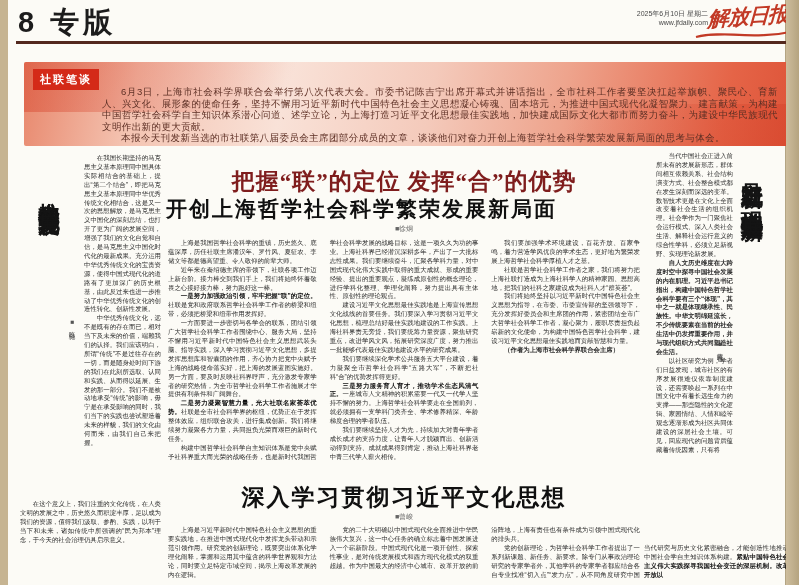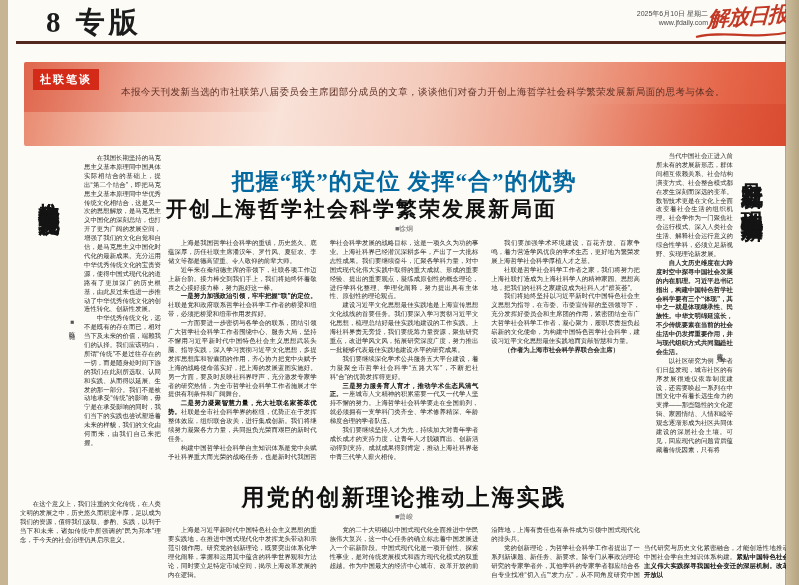--- a/index.html
+++ b/index.html
@@ -2,21 +2,21 @@
 <html><head>
 <meta charset="utf-8">
 <style>
   html,body{margin:0;padding:0;}
   body{background:#c6b492;font-family:"Liberation Sans","DejaVu Sans",sans-serif;}
   .page{position:relative;width:799px;height:585px;overflow:hidden;background:#c6b492;}
   .paper{position:absolute;left:8px;top:0;width:777px;height:585px;background:#fcfbf6;border-right:1px solid #b3a483;}
   .edge-shade{position:absolute;right:0;top:0;width:13px;height:585px;background:linear-gradient(to right,#cdbd9d,#b5a480);}
 
   
-  .pagenum{position:absolute;left:10px;top:3px;font-size:29px;font-weight:bold;color:#1c1c1c;letter-spacing:4px;font-family:Liberation Serif, serif;margin-left:28px;}
+  .pagenum{position:absolute;left:10px;top:3px;font-size:29px;font-weight:bold;color:#1c1c1c;letter-spacing:4px;font-family:Liberation Sans, sans-serif;}
   .dateblock{position:absolute;left:600px;top:9px;width:100px;text-align:right;color:#4a4a4a;font-size:7px;line-height:9px;}
   .masthead{position:absolute;left:700px;top:2px;width:92px;color:#c23a26;font-size:21px;font-weight:bold;font-style:italic;font-family:"Liberation Serif","DejaVu Serif",serif;transform:skewX(-6deg) rotate(-4deg);letter-spacing:-1px;white-space:nowrap;}
   .swoosh{position:absolute;left:686px;top:27px;}
   .hrule{position:absolute;left:8px;top:41px;width:779px;height:3px;background:#53281e;}
 
   
   .banner{position:absolute;left:16px;top:62px;width:764px;height:84px;border-radius:2px;
     background:linear-gradient(100deg,#e8876c 0%,#f4c4b2 14%,#f9e2d8 32%,#f4cabb 50%,#eea48d 66%,#e56447 86%,#d94a30 100%);overflow:hidden;padding-left:48px;}
   .banner:before{content:"";position:absolute;left:0;top:0;width:46%;height:60%;
     background:linear-gradient(110deg,rgba(213,62,38,.45),rgba(213,62,38,0) 70%);}
@@ -38,21 +38,21 @@
   .cols{column-fill:auto;}
 
   
   .lt-title{left:27px;top:186px;height:308px;font-size:21px;letter-spacing:1px;}
   .lt-by{left:59px;top:318px;}
   .lt-col{left:76px;top:154px;width:77px;height:342px;}
   .lt-bottom{left:12px;top:500px;width:141px;height:82px;}
 
   
   .mt1{position:absolute;left:158px;top:166px;width:476px;text-align:center;font-size:23px;font-weight:bold;
-    font-family:"Liberation Serif","DejaVu Serif",serif;color:#0369a1;letter-spacing:1px;white-space:nowrap;}
+    font-family:"Liberation Serif","DejaVu Serif",serif;color:#7f1d1d;letter-spacing:1px;white-space:nowrap;}
   .mt2{position:absolute;left:158px;top:195px;width:476px;text-align:left;font-size:21px;font-weight:bold;
     font-family:"Liberation Serif","DejaVu Serif",serif;color:#101010;letter-spacing:2px;white-space:nowrap;}
   .m-by{position:absolute;left:158px;top:224px;width:476px;text-align:center;font-size:7px;color:#666;}
   .m-cols{left:160px;top:239px;width:472px;height:225px;column-count:3;column-gap:13px;}
   .signoff{text-align:right;font-weight:600;text-indent:0;padding-right:4px;}
 
   
   .bt{position:absolute;left:158px;top:482px;width:476px;text-align:center;font-size:23px;font-weight:bold;
     font-family:"Liberation Serif","DejaVu Serif",serif;color:#101010;letter-spacing:2px;white-space:nowrap;}
   .b-by{position:absolute;left:158px;top:512px;width:476px;text-align:center;font-size:7px;color:#666;}
@@ -81,20 +81,21 @@
       <svg class="swoosh" width="106" height="16" viewBox="0 0 106 16">
         <path d="M2 10 C 30 3 62 13 96 5" stroke="#c23a26" stroke-width="2.2" fill="none"></path>
         <path d="M96 5 l8 -2 -6 6 z" fill="#c23a26"></path>
       </svg>
       <div class="hrule"></div>
     </div>
 
     <div class="banner">
       <div class="topic-label">社联笔谈</div>
       <div class="intro">
+        <p>6月3日，上海市社会科学界联合会举行第八次代表大会。市委书记陈吉宁出席开幕式并讲话指出，全市社科工作者要坚决扛起举旗帜、聚民心、育新人、兴文化、展形象的使命任务，坚持不懈用习近平新时代中国特色社会主义思想凝心铸魂、固本培元，为推进中国式现代化凝智聚力、建言献策，为构建中国哲学社会科学自主知识体系潜心问道、述学立论，为上海打造习近平文化思想最佳实践地，加快建成国际文化大都市而努力奋斗，为建设中华民族现代文明作出新的更大贡献。</p>
         <p>本报今天刊发新当选的市社联第八届委员会主席团部分成员的文章，谈谈他们对奋力开创上海哲学社会科学繁荣发展新局面的思考与体会。</p>
       </div>
     </div>
 
     <div>
       <div class="vtitle lt-title">推动中华优秀传统文化转化发展</div>
       <div class="vby lt-by">■陈引驰</div>
       <div class="body-box lt-col">
         <p>在我国长期坚持的马克思主义基本原理同中国具体实际相结合的基础上，提出“第二个结合”，即把马克思主义基本原理同中华优秀传统文化相结合，这是又一次的思想解放，是马克思主义中国化的深刻总结，也打开了更为广阔的发展空间，增强了我们的文化自觉和自信，是马克思主义中国化时代化的最新成果。充分运用中华优秀传统文化的宝贵资源，使得中国式现代化的道路有了更加深广的历史根基，由此反过来也进一步推动了中华优秀传统文化的创造性转化、创新性发展。</p>
         <p>中华优秀传统文化，远不是既有的存在而已，相对当下及未来的价值，端赖我们的认择。我们应该明白，所谓“传统”不是过往存在的一切，而是随身处时间下游的我们在此刻所选取、认同和实践、从而得以延展、生发的那一部分。我们不是被动地承受“传统”的影响，毋宁是在承受影响的同时，我们当下的实践也尝试塑造着未来的样貌，我们的文化由何而来，由我们自己来把握。</p>
@@ -120,21 +121,21 @@
         <p><b>三是努力服务育人育才，推动学术生态风清气正。</b><span>一座城市人文精神的积累需要一代又一代学人坚持不懈的努力。上海哲学社会科学要走在全国前列，就必须拥有一支学科门类齐全、学术修养精深、年龄梯度合理的学者队伍。</span></p>
         <p><b></b><span>我们要继续坚持人才为先，持续加大对青年学者成长成才的支持力度，让青年人才脱颖而出、创新活动得到支持、成就成果得到肯定，推动上海社科界老中青三代学人薪火相传。</span></p>
         <p><b></b><span>我们要加强学术环境建设，百花齐放、百家争鸣，着力营造学风优良的学术生态，更好地为繁荣发展上海哲学社会科学厚植人才之基。</span></p>
         <p><b></b><span>社联是哲学社会科学工作者之家，我们将努力把上海社联打造成为上海社科学人的精神家园、思想高地，把我们的社科之家建设成为社科人才“群英荟”。</span></p>
         <p><b></b><span>我们将始终坚持以习近平新时代中国特色社会主义思想为指导，在市委、市委宣传部的坚强领导下，充分发挥好委员会和主席团的作用，紧密团结全市广大哲学社会科学工作者，凝心聚力，履职尽责担负起崭新的文化使命，为构建中国特色哲学社会科学，建设习近平文化思想最佳实践地而贡献智慧和力量。</span></p>
         <p class="signoff">（作者为上海市社会科学界联合会主席）</p>
       </div>
     </div>
 
     <div>
-      <div class="bt">用党的创新理论推动上海实践</div>
+      <div class="bt">深入学习贯彻习近平文化思想</div>
       <div class="b-by">■曾峻</div>
       <div class="body-box cols b-cols">
         <p>上海是习近平新时代中国特色社会主义思想的重要实践地，在推进中国式现代化中发挥龙头带动和示范引领作用。研究党的创新理论，既要突出体系化学理化阐释，掌握和运用其中蕴含的科学世界观和方法论，同时要立足特定市域空间，揭示上海改革发展的内在逻辑。</p>
         <p>党的二十大明确以中国式现代化全面推进中华民族伟大复兴，这一中心任务的确立标志着中国发展进入一个崭新阶段。中国式现代化是一项开创性、探索性事业，是对传统发展模式和西方现代化模式的双重超越。作为中国最大的经济中心城市、改革开放的前沿阵地，上海有责任也有条件成为引领中国式现代化的排头兵。</p>
         <p>党的创新理论，为哲学社会科学工作者提出了一系列新课题、新任务、新要求。除专门从事政治理论研究的专家学者外，其他学科的专家学者都应结合各自专业找准“切入点”“发力点”，从不同角度研究中国式现代化的上海实践。坚持理论联系实际，首先要深刻细致观察社会。</p>
       </div>
     </div>
 
     <div>
       <div class="vtitle rt-title">立足新视野　实现社会学理论新发展</div>

